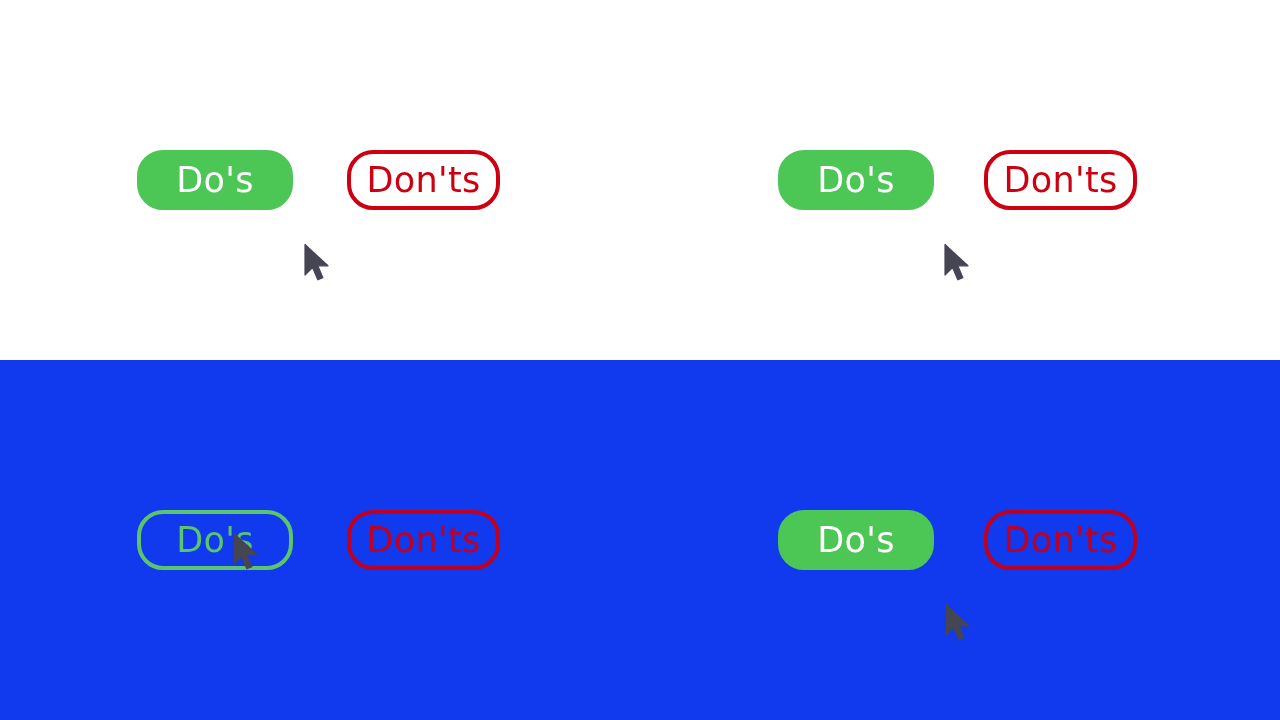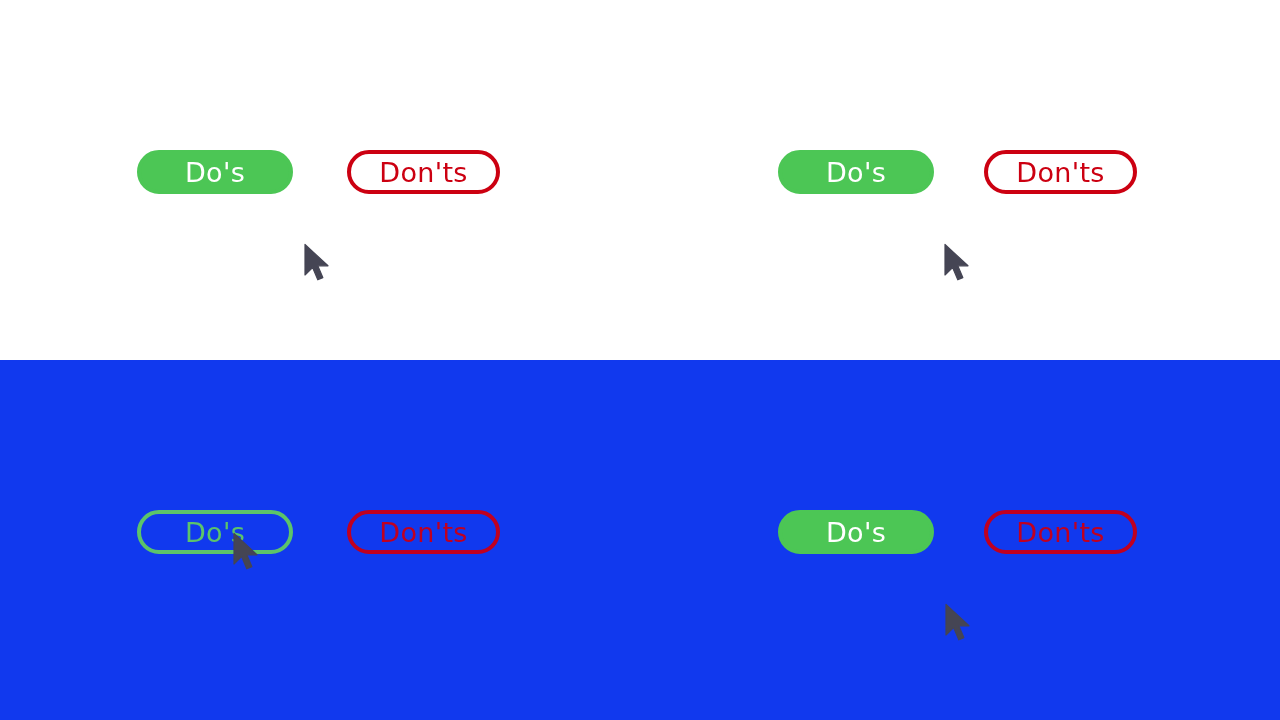--- a/index.html
+++ b/index.html
@@ -56,26 +56,26 @@
     align-items: center;
   }
   .row-tl { left: 137px; top: 150px; gap: 54px; }
   .row-tr { left: 138px; top: 150px; gap: 50px; }
   .row-bl { left: 137px; top: 150px; gap: 54px; }
   .row-br { left: 138px; top: 150px; gap: 50px; }
 
   
   .pill {
     box-sizing: border-box;
-    height: 44px;
+    height: 60px;
     border-radius: 26px;
     display: flex;
     align-items: center;
     justify-content: center;
-    font-size: 27px;
+    font-size: 35px;
     line-height: 1;
     letter-spacing: 0.3px;
     white-space: nowrap;
     user-select: none;
     position: relative;
   }
 
   
   .pill-do-solid {
     width: 156px;

